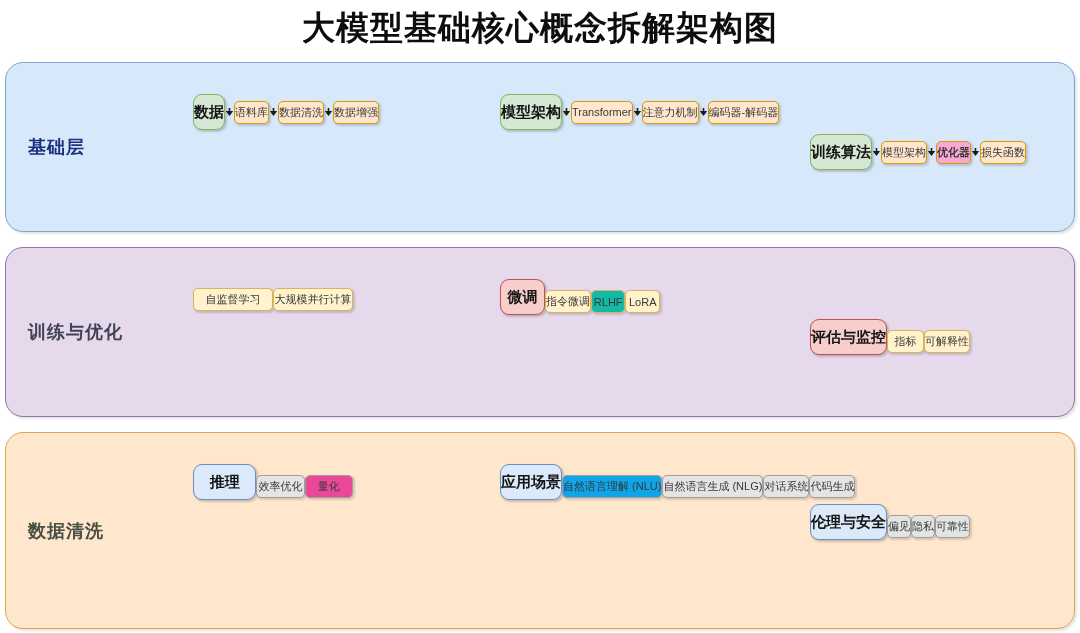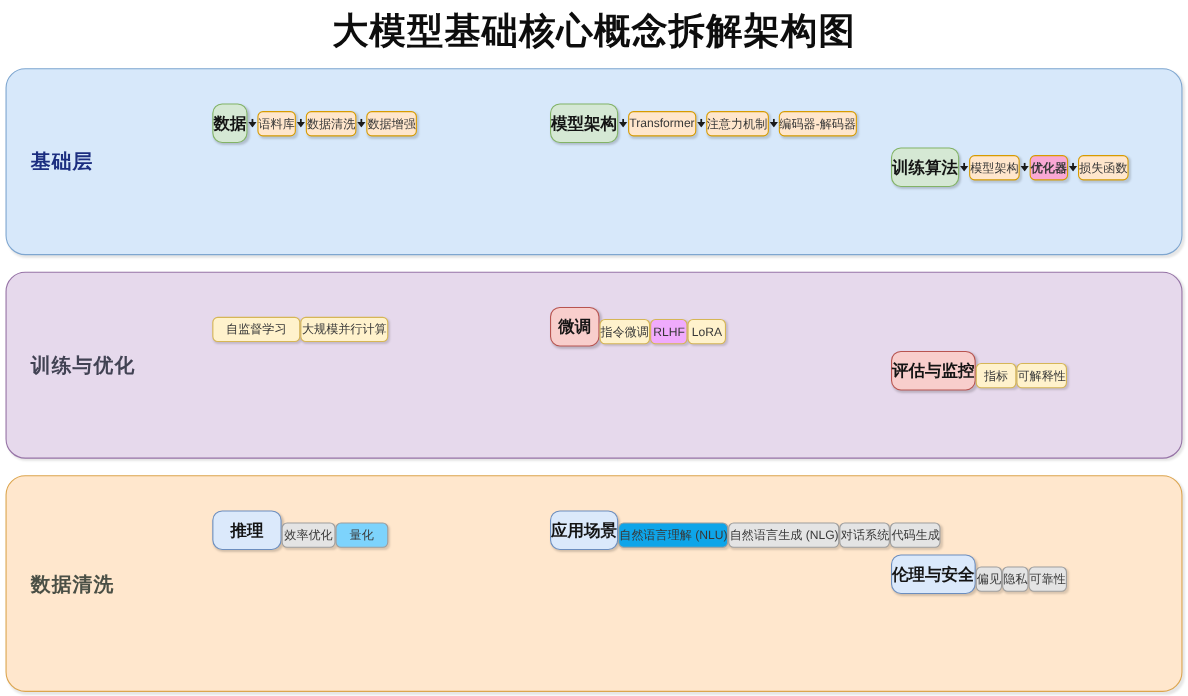--- a/index.html
+++ b/index.html
@@ -132,35 +132,35 @@
     </section>
     <section class="band band-1" style="background: rgb(230, 217, 236); border-color: rgb(150, 115, 166);">
       <div class="band-label" style="color: rgb(65, 66, 83);">训练与优化</div>
       <div class="column col-0">
         <div class="child-box gap" style="background: rgb(255, 242, 204); border-color: rgb(214, 182, 86);">自监督学习</div>
         <div class="child-box gap" style="background: rgb(255, 242, 204); border-color: rgb(214, 182, 86);">大规模并行计算</div>
       </div>
       <div class="column col-1">
         <div class="header-box" style="background: rgb(248, 206, 204); border-color: rgb(184, 84, 80);">微调</div>
         <div class="child-box gap" style="background: rgb(255, 242, 204); border-color: rgb(214, 182, 86);">指令微调</div>
-        <div class="child-box gap" style="background: #f0abfc; border-color: rgb(214, 182, 86);">RLHF</div>
+        <div class="child-box gap" style="background: #14b8a6; border-color: rgb(214, 182, 86);">RLHF</div>
         <div class="child-box gap" style="background: rgb(255, 242, 204); border-color: rgb(214, 182, 86);">LoRA</div>
       </div>
       <div class="column col-2">
         <div class="header-box" style="background: rgb(248, 206, 204); border-color: rgb(184, 84, 80);">评估与监控</div>
         <div class="child-box gap" style="background: rgb(255, 242, 204); border-color: rgb(214, 182, 86);">指标</div>
         <div class="child-box gap" style="background: rgb(255, 242, 204); border-color: rgb(214, 182, 86);">可解释性</div>
       </div>
     </section>
     <section class="band band-2" style="background: rgb(255, 231, 205); border-color: rgb(220, 165, 78);">
       <div class="band-label" style="color: rgb(74, 79, 69);">数据清洗</div>
       <div class="column col-0">
         <div class="header-box" style="background: rgb(219, 233, 251); border-color: rgb(108, 142, 191);">推理</div>
         <div class="child-box gap" style="background: rgb(228, 228, 228); border-color: rgb(158, 158, 158);">效率优化</div>
-        <div class="child-box gap" style="background: #7dd3fc; border-color: rgb(158, 158, 158);">量化</div>
+        <div class="child-box gap" style="background: #ec4899; border-color: rgb(158, 158, 158);">量化</div>
       </div>
       <div class="column col-1">
         <div class="header-box" style="background: rgb(219, 233, 251); border-color: rgb(108, 142, 191);">应用场景</div>
         <div class="child-box gap" style="background: #0ea5e9; border-color: rgb(158, 158, 158); text-align: center;">自然语言理解 (NLU)</div>
         <div class="child-box gap" style="background: rgb(228, 228, 228); border-color: rgb(158, 158, 158);">自然语言生成 (NLG)</div>
         <div class="child-box gap" style="background: rgb(228, 228, 228); border-color: rgb(158, 158, 158);">对话系统</div>
         <div class="child-box gap" style="background: rgb(228, 228, 228); border-color: rgb(158, 158, 158);">代码生成</div>
       </div>
       <div class="column col-2">
         <div class="header-box" style="background: rgb(219, 233, 251); border-color: rgb(108, 142, 191);">伦理与安全</div>

